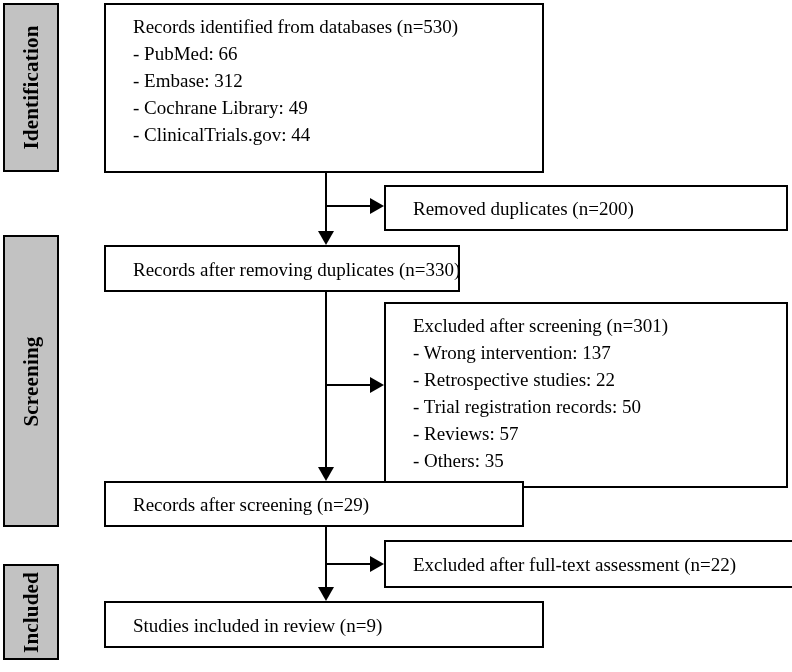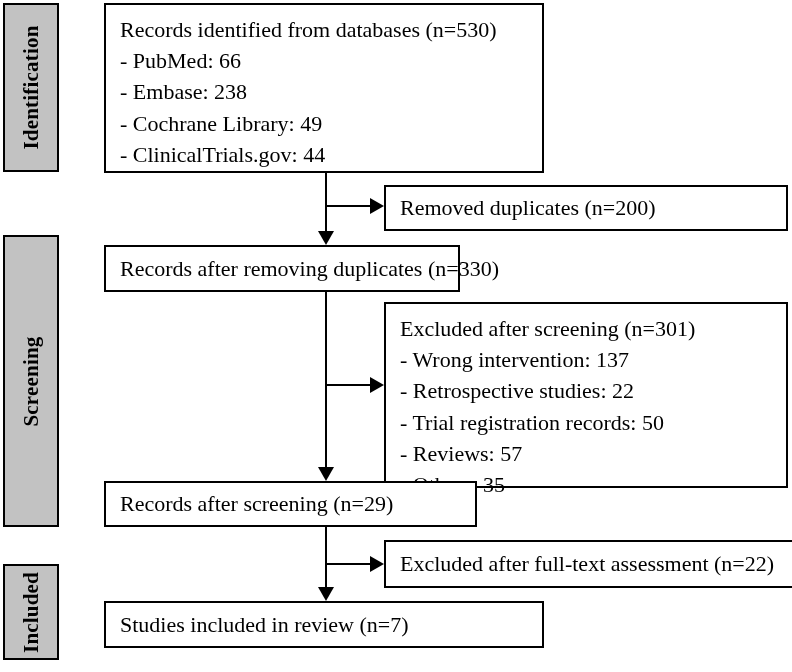--- a/index.html
+++ b/index.html
@@ -45,24 +45,24 @@
 
   
   .flow-box {
     position: absolute;
     background: #ffffff;
     border: 2px solid #000000;
     box-sizing: border-box;
   }
   .flow-box .box-text {
     position: absolute;
-    left: 14px;
+    left: 27px;
     top: 50%;
     transform: translateY(-50%);
-    font-size: 22px;
+    font-size: 19px;
     line-height: 1.0;
     white-space: nowrap;
   }
   .flow-box.multiline .box-text {
     top: 9px;
     transform: none;
     line-height: 1.42;
   }
   .box-text .line {
     display: block;
@@ -110,21 +110,21 @@
   </div>
 
   <div class="stage-box" style="left:3px; top:564px; width:56px; height:96px;">
     <span class="stage-label">Included</span>
   </div>
 
   <div class="flow-box multiline" style="left:104px; top:3px; width:440px; height:170px;">
     <div class="box-text">
       <span class="line">Records identified from databases (n=530)</span>
       <span class="line">- PubMed: 66</span>
-      <span class="line">- Embase: 238</span>
+      <span class="line">- Embase: 312</span>
       <span class="line">- Cochrane Library: 49</span>
       <span class="line">- ClinicalTrials.gov: 44</span>
     </div>
   </div>
 
   <div class="flow-box" style="left:384px; top:185px; width:404px; height:46px;text-align:right;">
     <div class="box-text">
       <span class="line">Removed duplicates (n=200)</span>
     </div>
   </div>
@@ -139,35 +139,35 @@
     <div class="box-text">
       <span class="line">Excluded after screening (n=301)</span>
       <span class="line">- Wrong intervention: 137</span>
       <span class="line">- Retrospective studies: 22</span>
       <span class="line">- Trial registration records: 50</span>
       <span class="line">- Reviews: 57</span>
       <span class="line">- Others: 35</span>
     </div>
   </div>
 
-  <div class="flow-box" style="left:104px; top:481px; width:373px; height:46px;text-align:center;">
+  <div class="flow-box" style="left:104px; top:481px; width:420px; height:46px;text-align:center;">
     <div class="box-text">
       <span class="line">Records after screening (n=29)</span>
     </div>
   </div>
 
   <div class="flow-box" style="left:384px; top:540px; width:444px; height:48px;">
     <div class="box-text">
       <span class="line">Excluded after full-text assessment (n=22)</span>
     </div>
   </div>
 
   <div class="flow-box" style="left:104px; top:601px; width:440px; height:47px;">
     <div class="box-text">
-      <span class="line">Studies included in review (n=7)</span>
+      <span class="line">Studies included in review (n=9)</span>
     </div>
   </div>
 
   <div class="vline" style="left:325px; top:173px; width:2px; height:58px;"></div>
   <div class="arrow-down" style="left:318px; top:231px;"></div>
 
   <div class="hline" style="left:327px; top:205px; width:48px; height:2px;"></div>
   <div class="arrow-right" style="left:370px; top:198px;"></div>
 
   <div class="vline" style="left:325px; top:292px; width:2px; height:175px;"></div>

